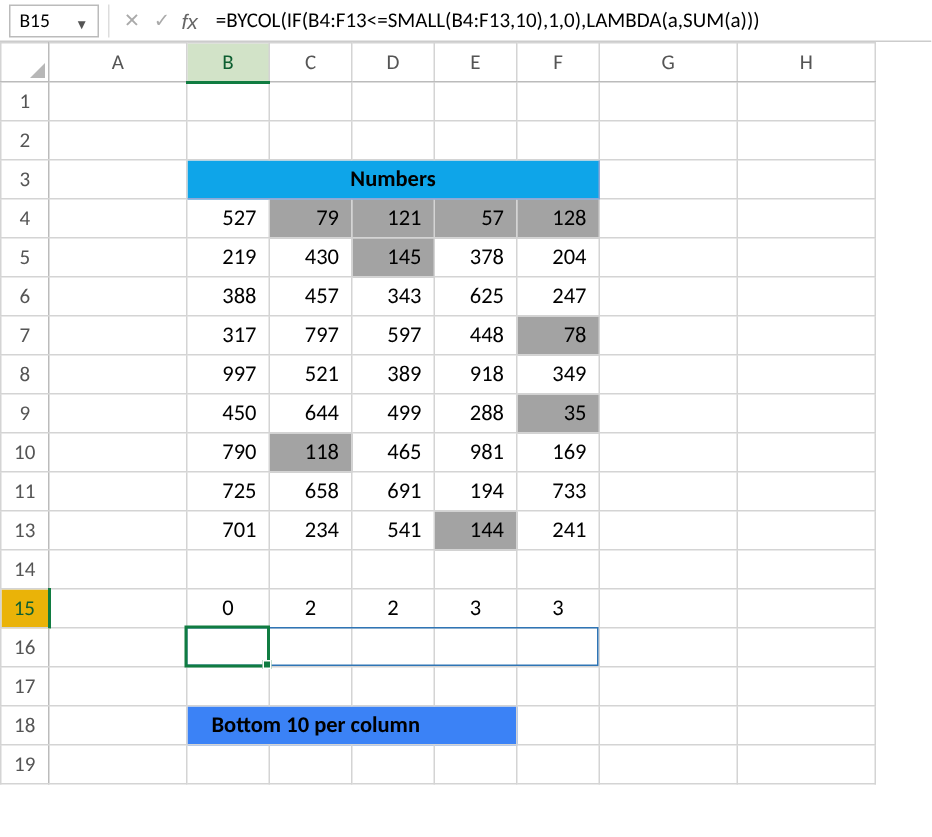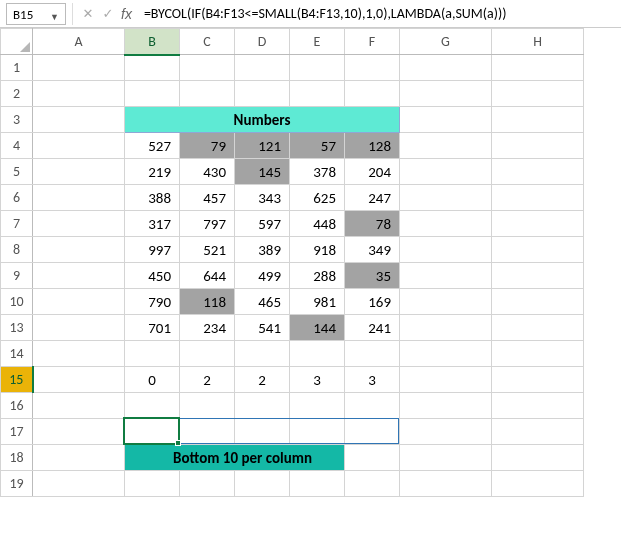--- a/index.html
+++ b/index.html
@@ -123,32 +123,32 @@
     bottom: 2px;
     width: 0; height: 0;
     border-style: solid;
     border-width: 0 0 10px 10px;
     border-color: transparent transparent #b7b7b7 transparent;
   }
   td { font-size: 15px; }
   td.right { text-align: right; padding-right: 8px; }
   td.center { text-align: center; }
   .hdr-numbers {
-    background: #5eead4;
+    background: #0ea5e9;
     font-weight: bold;
     border: 1px solid #8fa7d6;
     text-align: center;
   }
   .hl {
     background: #a3a3a3;
   }
   .bottom-label {
-    background: #14b8a6;
+    background: #3b82f6;
     font-weight: bold;
-    text-align: center;
+    text-align: left;
     padding-left: 16px;
   }
   .sel-active {
     position: absolute;
     border: 2px solid #107c41;
     pointer-events: none;
     background: rgba(0,0,0,0);
   }
   .sel-spill {
     position: absolute;
@@ -310,20 +310,31 @@
           <td></td>
           <td class="right">790</td>
           <td class="right hl">118</td>
           <td class="right">465</td>
           <td class="right">981</td>
           <td class="right">169</td>
           <td></td>
           <td></td>
         </tr>
         <tr>
+          <th class="rowhead">11</th>
+          <td></td>
+          <td class="right">725</td>
+          <td class="right">658</td>
+          <td class="right">691</td>
+          <td class="right">194</td>
+          <td class="right">733</td>
+          <td></td>
+          <td></td>
+        </tr>
+        <tr>
           <th class="rowhead">13</th>
           <td></td>
           <td class="right">701</td>
           <td class="right">234</td>
           <td class="right">541</td>
           <td class="right hl">144</td>
           <td class="right">241</td>
           <td></td>
           <td></td>
         </tr>

